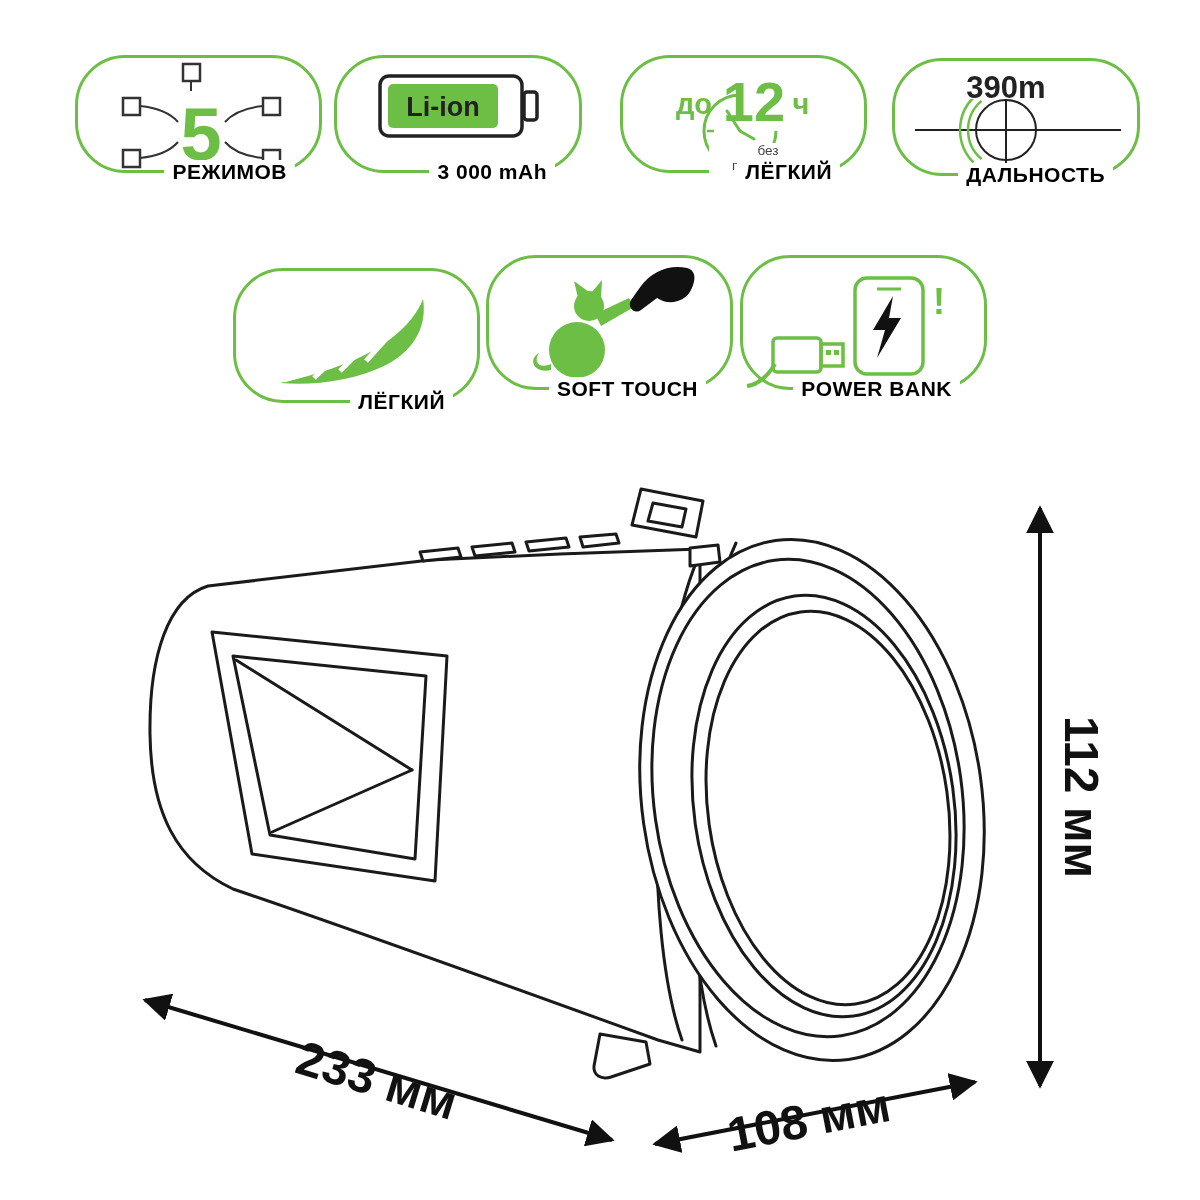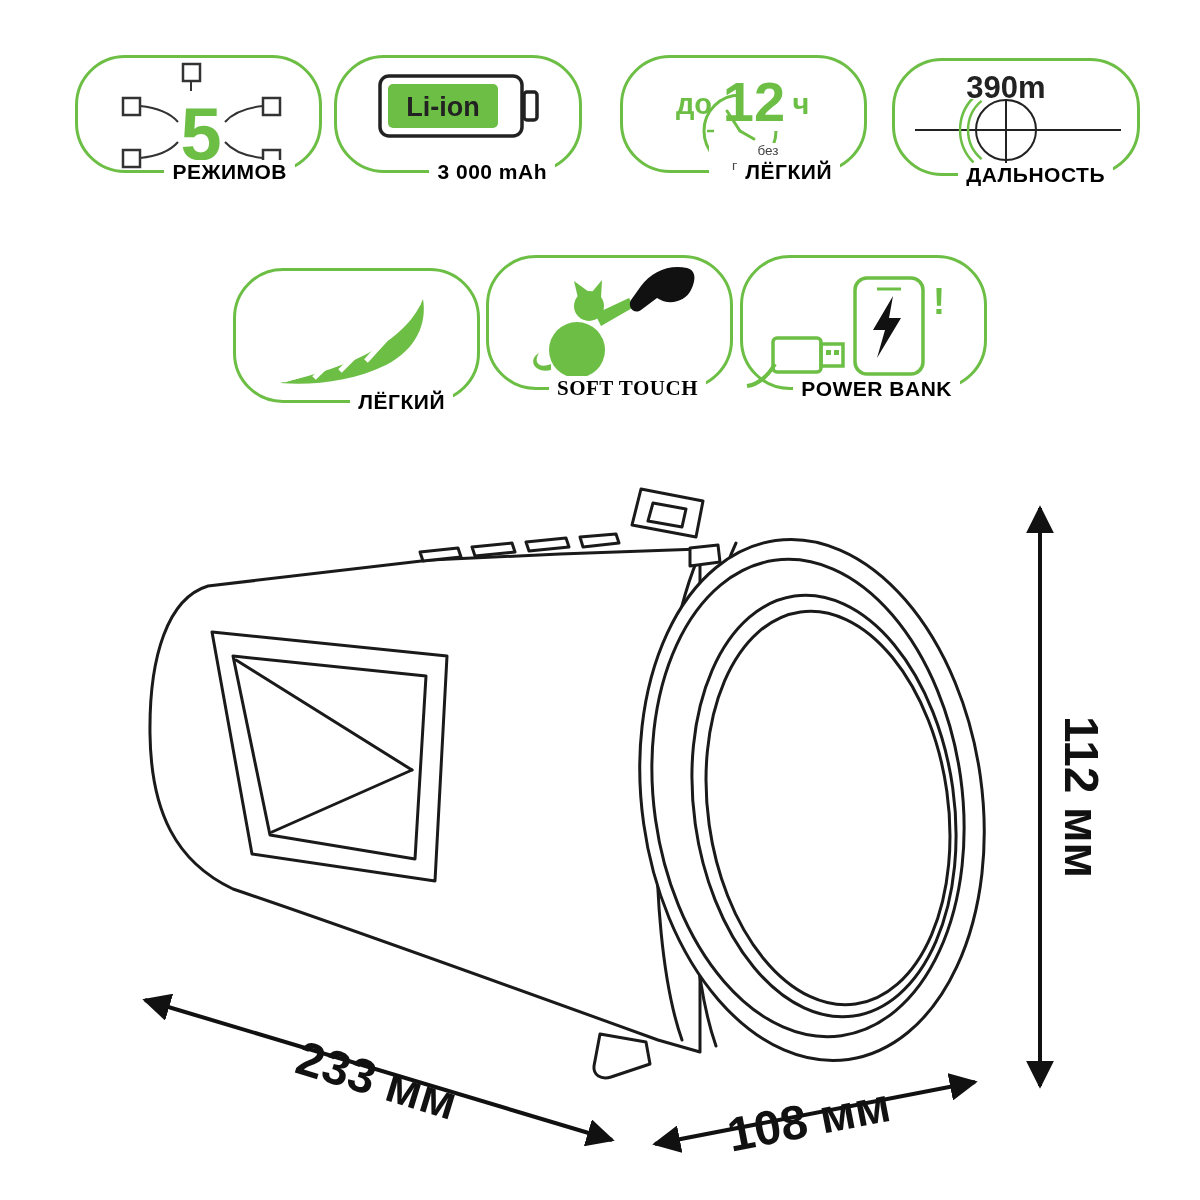--- a/index.html
+++ b/index.html
@@ -12,21 +12,21 @@
   .badge-label {
     position:absolute; right:24px; bottom:-14px; background:#fff; padding:0 8px;
     font-size:21px; font-weight:bold; color:#000000; letter-spacing:.5px; white-space:nowrap;
   }
 
   .b1 { left:75px;  top:55px;  width:247px; height:118px; }
   .b2 { left:334px; top:55px;  width:248px; height:118px; }
   .b3 { left:620px; top:55px;  width:247px; height:118px; }
   .b4 { left:892px; top:58px;  width:248px; height:118px; }
   .b5 { left:233px; top:268px; width:247px; height:135px; }
-  .b6 { left:486px; top:255px; width:247px; height:135px;font-family:Liberation Serif, serif; }
+  .b6 { left:486px; top:255px; width:247px; height:135px; }
   .b7 { left:740px; top:255px; width:247px; height:135px; }
 
   svg text { font-family:"Liberation Sans",sans-serif; }
   .t-green { fill:var(--accent); font-weight:bold; }
   .t-ink   { fill:#222; font-weight:bold; }
   .t-note  { fill:#444; }
   .sq  { fill:#fff; stroke:#333; stroke-width:2.5; }
   .ln  { fill:none; stroke:#333; stroke-width:2; }
   .s-green { fill:none; stroke:var(--accent); }
   .s-ink   { fill:none; stroke:#222; }

